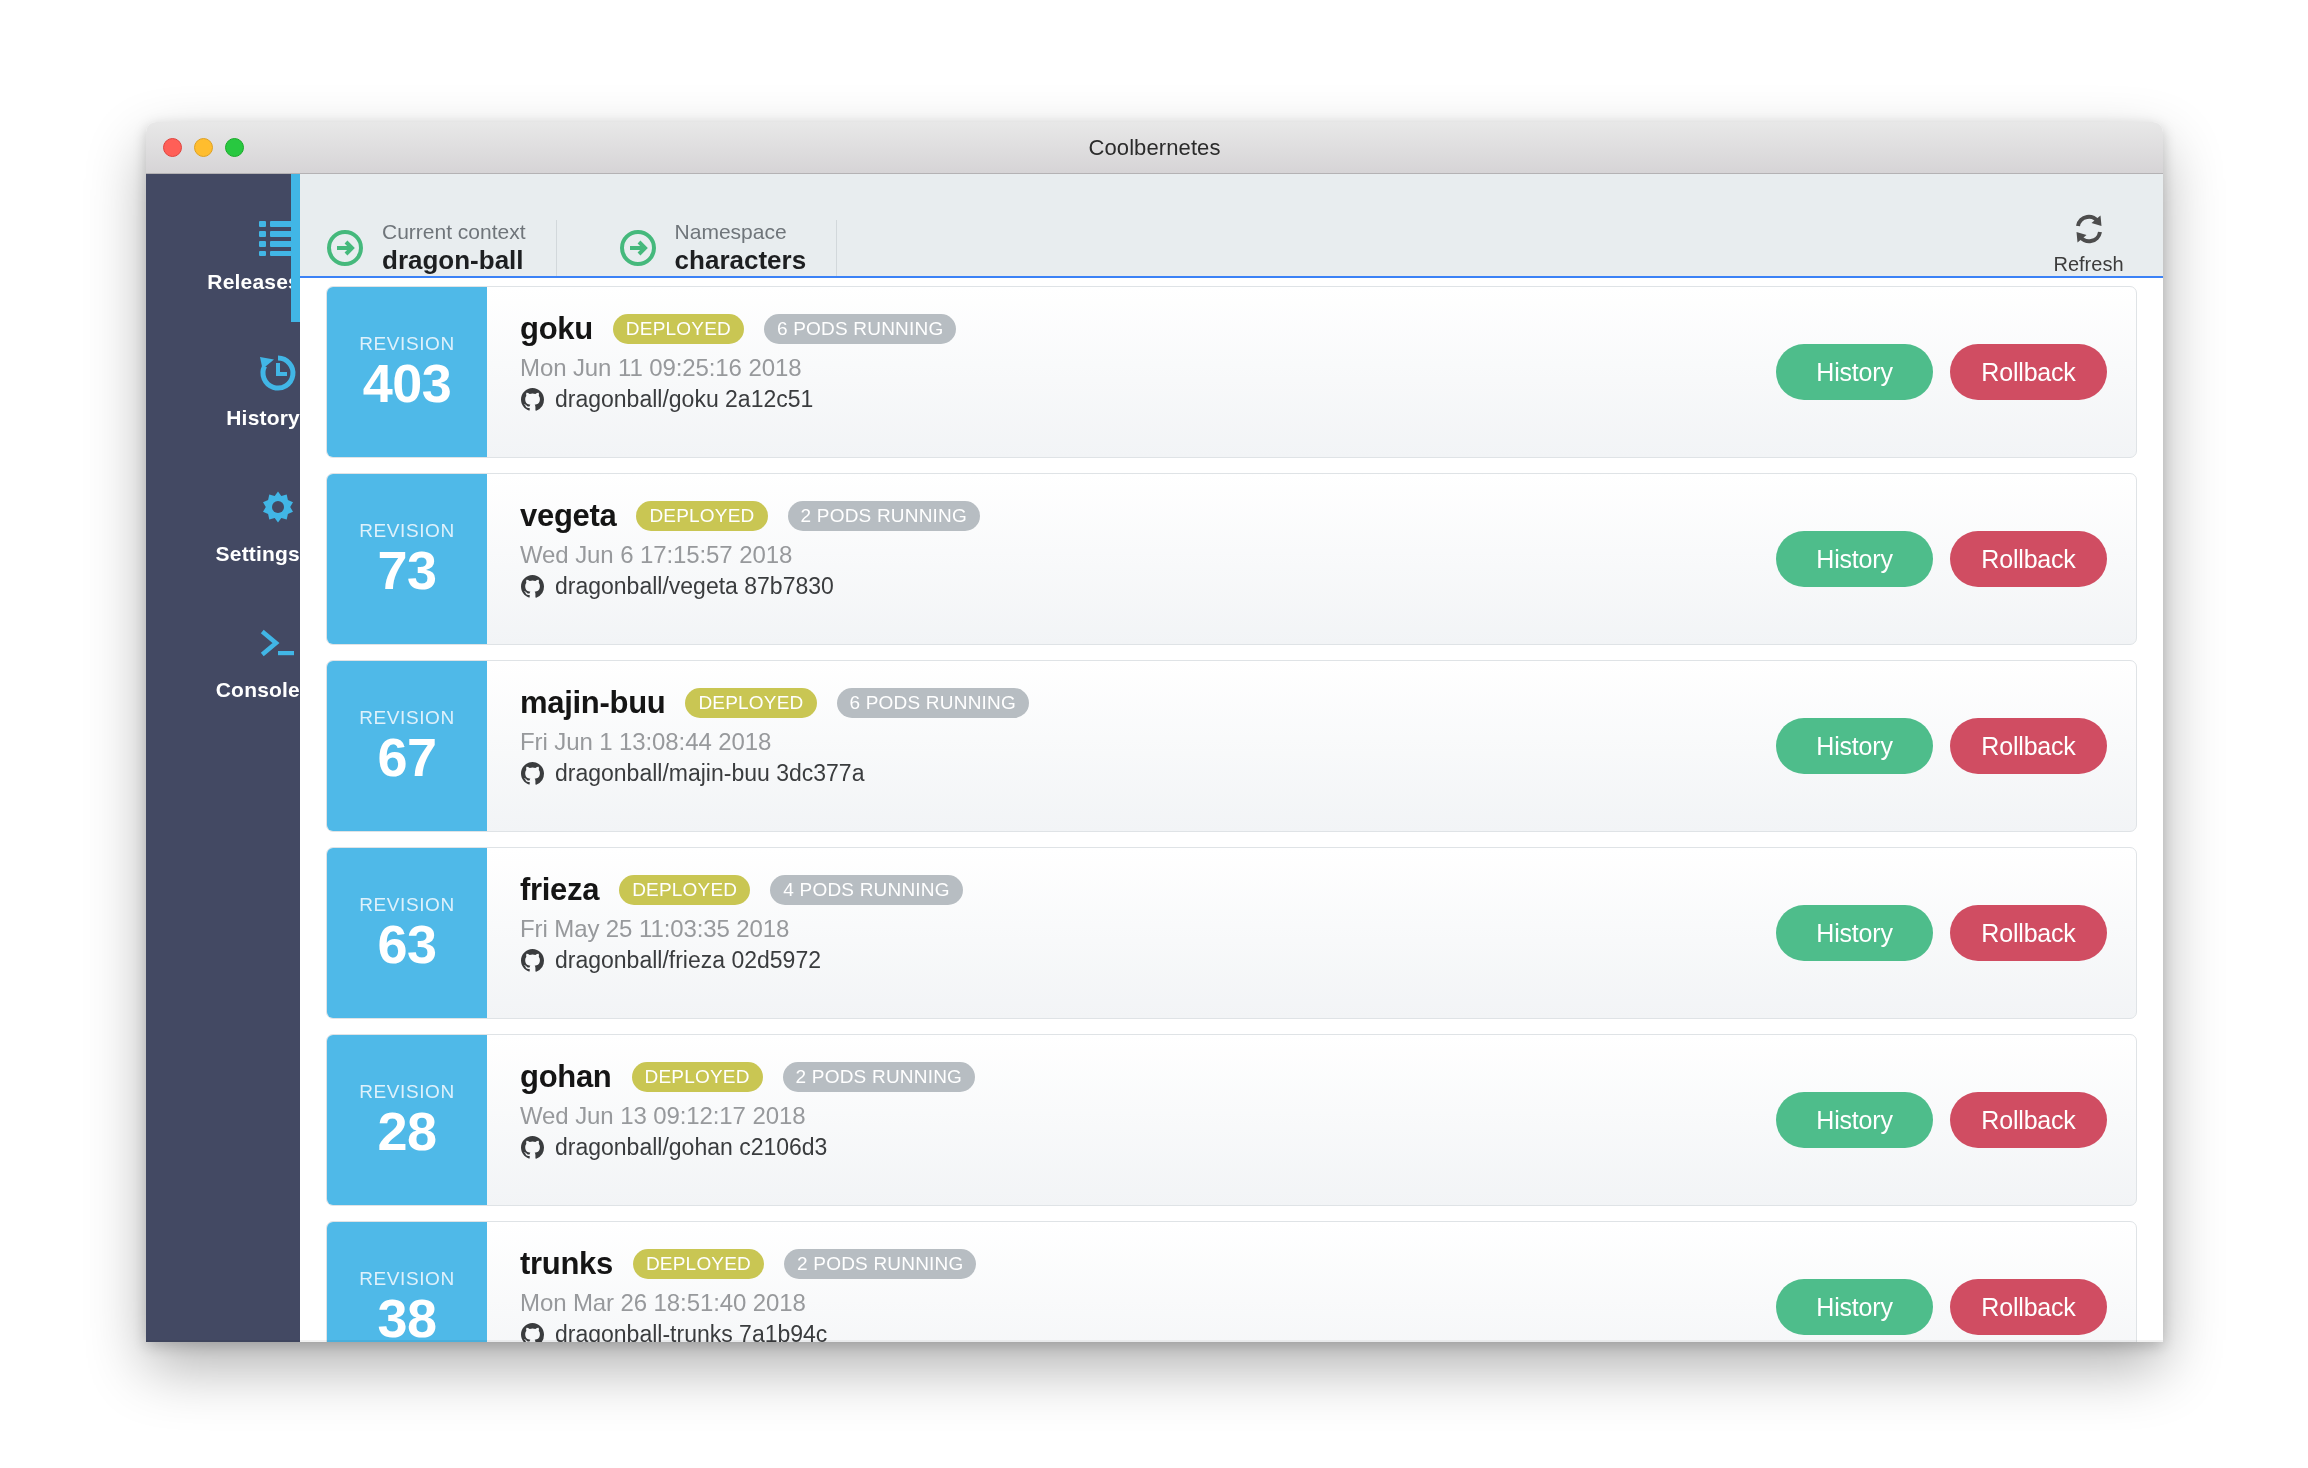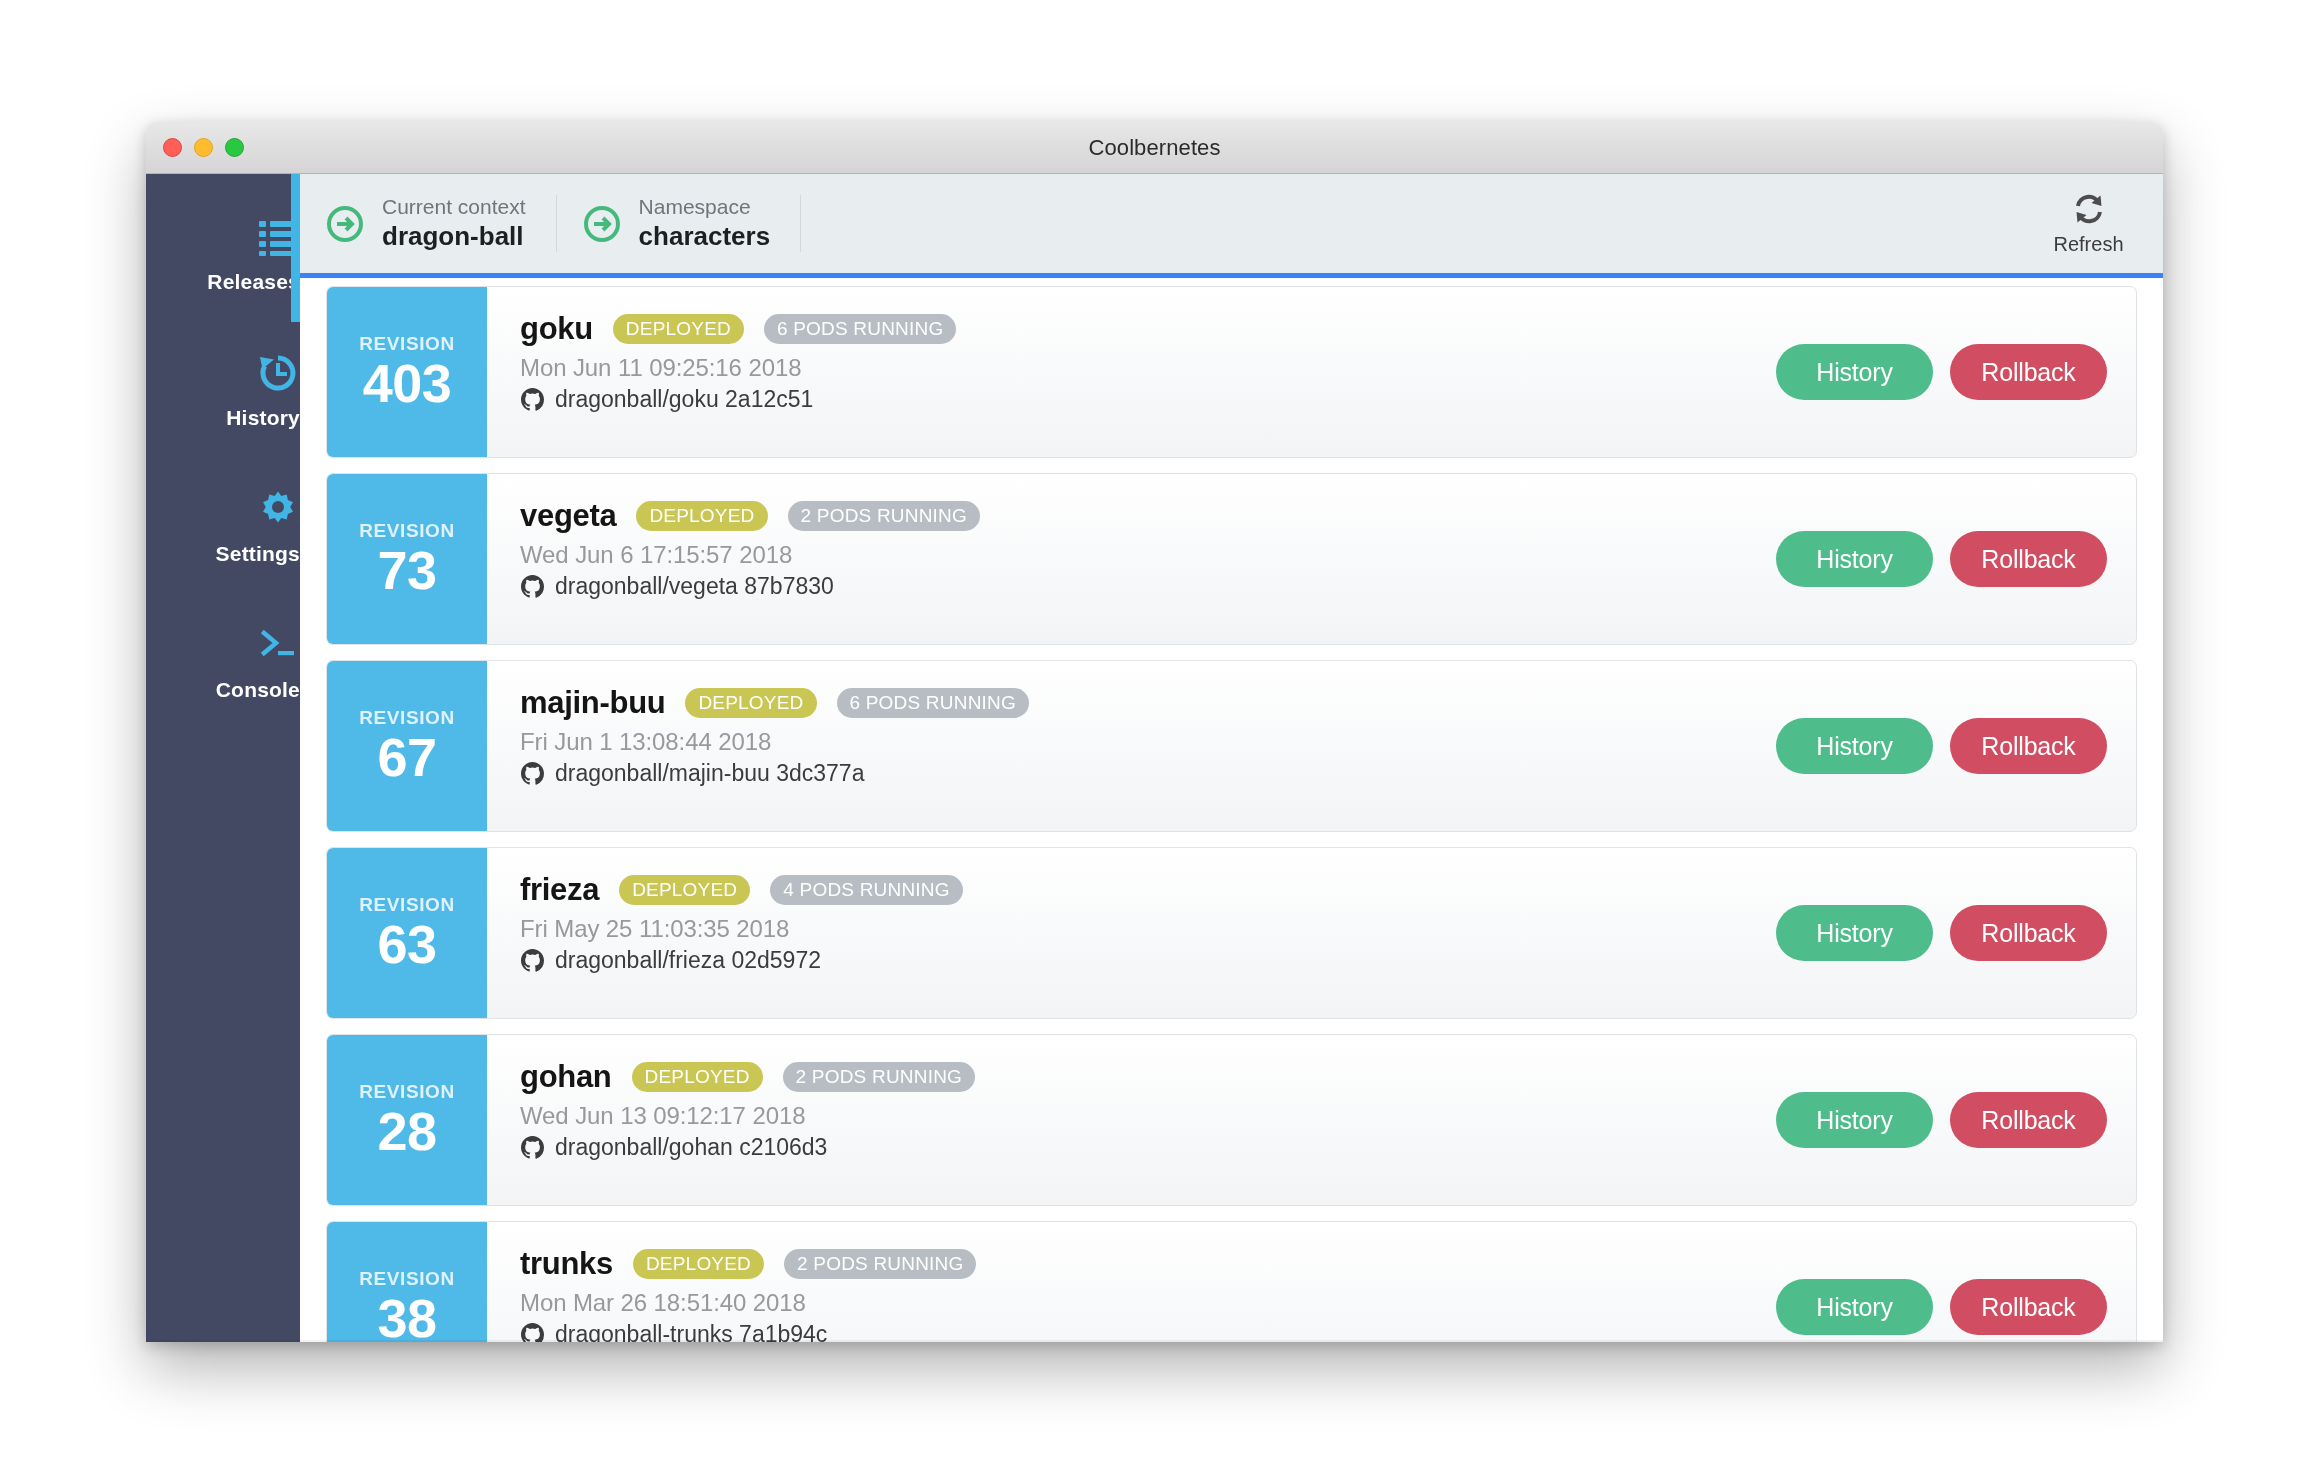--- a/index.html
+++ b/index.html
@@ -104,22 +104,23 @@
     flex-direction: column;
     min-width: 0;
     background: #ffffff;
   }
 
   
   .ctxbar {
     flex: 0 0 104px;
     background: #e8edef;
     display: flex;
-    align-items: center;
-    border-bottom: 5px solid #3b82f6;
+    align-items: flex-end;
+    border-bottom: 2px solid #3b82f6;
+    gap: 36px;
   }
   .ctxcell {
     display: flex;
     align-items: center;
     gap: 18px;
     padding: 0 30px 0 26px;
     border-right: 1px solid #d2d8db;
     cursor: pointer;
   }
   .ctx-ico { width: 38px; height: 38px; flex: 0 0 38px; }
@@ -175,21 +176,21 @@
     display: flex;
     flex-direction: column;
     align-items: center;
     justify-content: center;
     gap: 0px;
   }
   .rev-lab {
     font-size: 19px;
     letter-spacing: 0.6px;
     color: #dff1fb;
-    font-weight: bold;
+    font-weight: normal;
   }
   .rev-num {
     font-size: 54px;
     font-weight: bold;
     line-height: 1.05;
     letter-spacing: -0.5px;
   }
   .info {
     flex: 1 1 auto;
     padding: 24px 0 0 33px;

